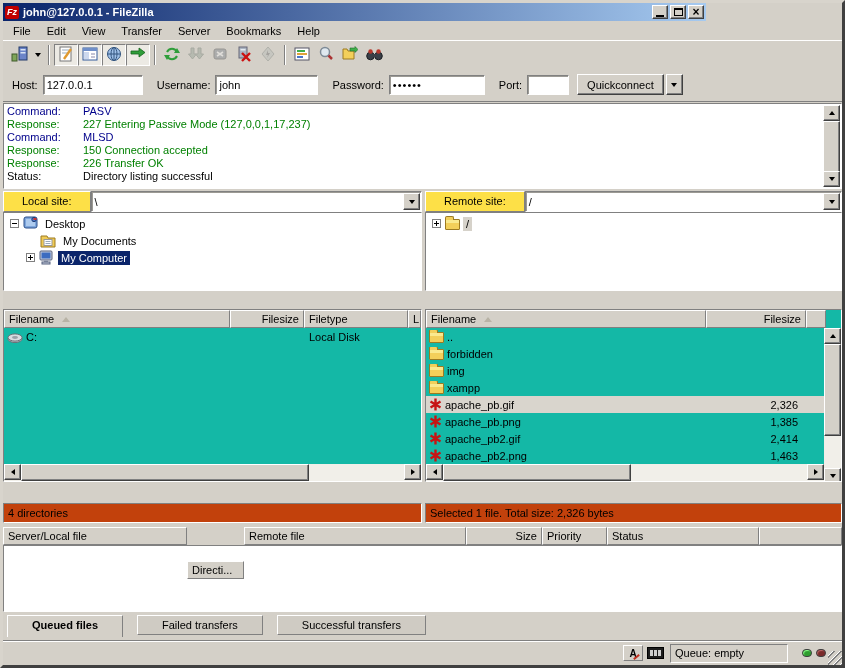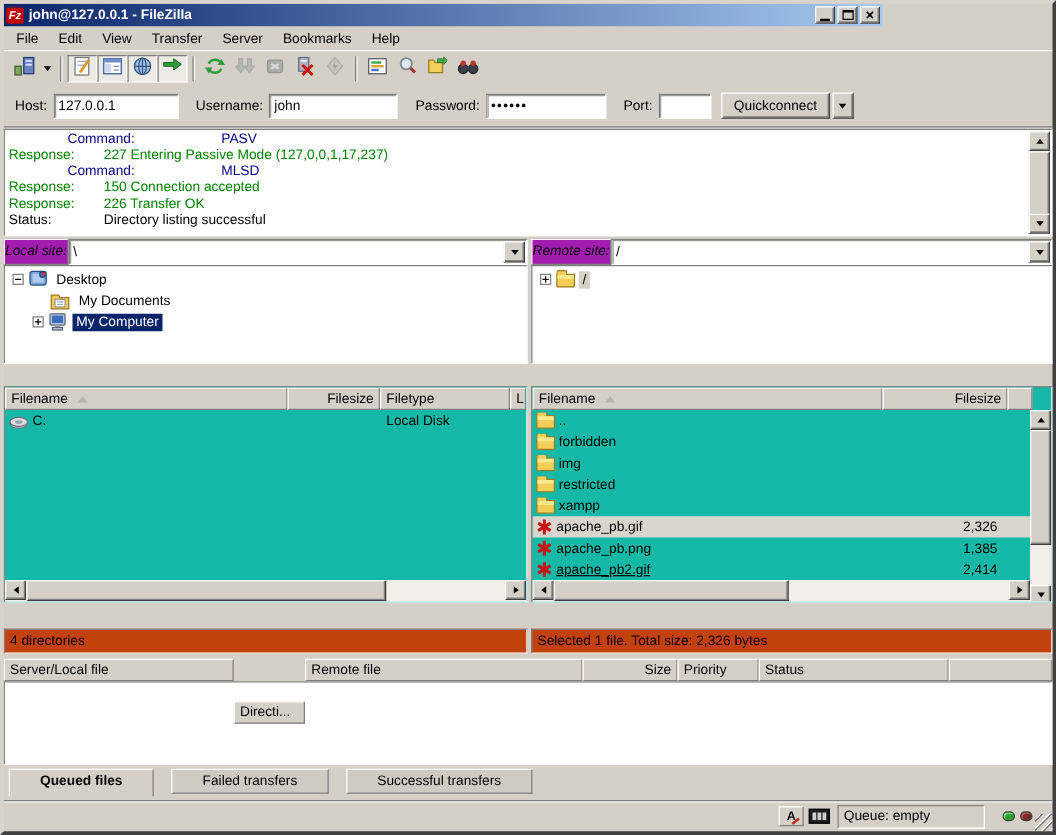--- a/index.html
+++ b/index.html
@@ -43,31 +43,31 @@
   .txt { height:20px; background:#fff; border:1px solid; border-color:#808080 #ffffff #ffffff #808080;
          box-shadow: inset 1px 1px 0 #9c9a94; padding:2px 3px; font-size:11px; line-height:14px; white-space:pre; }
   .qc-btn { height:21px; padding:0 9px; font-size:11px; display:flex; align-items:center; margin-left:8px; }
   .qc-arrow { width:17px; height:21px; display:flex; align-items:center; justify-content:center; margin-left:2px; }
   .gap14 { width:14px; }
   
   .log { position:absolute; left:0; top:100px; width:839px; height:86px; background:#fff;
          border:1px solid; border-color:#808080 #ffffff #ffffff #808080; padding:1px 3px; line-height:13px; overflow:hidden; }
   .log-line { display:flex; white-space:nowrap; }
   .log-label { width:76px; flex:none; }
-  .c-command { color:#00008b;margin-left:47px; } .c-response { color:#008000; } .c-status { color:#000; }
+  .c-command { color:#00008b; } .c-response { color:#008000; } .c-status { color:#000; }
   .vscroll { position:absolute; right:1px; top:1px; bottom:1px; width:17px; background:#f1efe9; }
   .sb-btn { width:17px; height:16px; display:flex; align-items:center; justify-content:center; }
   .sb-btn.bottom { position:absolute; bottom:0; }
   .sb-thumb { position:absolute; left:0; width:17px; background:#d4d0c8; }
   
   .pane { position:absolute; top:188px; height:333px; }
   .pane-left { left:0; width:419px; }
   .pane-right { left:422px; width:417px; }
   .sitebar { position:absolute; top:0; left:0; right:0; height:21px; display:flex; align-items:center; }
-  .site-label { height:21px; line-height:19px; padding:0 0; border:1px solid; border-color:#ffffff #808080 #808080 #ffffff; background:#a21caf; white-space:nowrap;font-style:italic; }
+  .site-label { height:21px; line-height:19px; padding:0 18px; border:1px solid; border-color:#ffffff #808080 #808080 #ffffff; background:#fde047; white-space:nowrap; }
   .combo { flex:1; height:21px; background:#fff; border:1px solid; border-color:#808080 #ffffff #ffffff #808080;
            box-shadow: inset 1px 1px 0 #9c9a94; display:flex; align-items:center; }
   .combo-text { flex:1; padding-left:3px; white-space:pre; }
   .combo-btn { width:17px; height:17px; margin-right:1px; display:flex; align-items:center; justify-content:center; }
   .treebox { position:absolute; top:21px; left:0; right:0; height:79px; background:#fff;
              border:1px solid; border-color:#808080 #ffffff #ffffff #808080; padding:2px 0 0 0; overflow:hidden; }
   .tree-row { height:17px; display:flex; align-items:center; white-space:nowrap; }
   .expander { width:9px; height:9px; flex:none; background:#fff; border:1px solid #808080; position:relative; margin-right:4px; }
   .expander::before { content:""; position:absolute; left:1px; top:3px; width:5px; height:1px; background:#000; }
   .expander.plus::after { content:""; position:absolute; left:3px; top:1px; width:1px; height:5px; background:#000; }
@@ -466,29 +466,20 @@
               <span class="ficon folder-css"></span>
               <span>img</span>
             </div>
           <div class="fcell right" style="width:100px;">
               <span></span>
             </div>
         </div>
         <div class="frow">
           <div class="fcell" style="width:280px;">
               <span class="ficon folder-css"></span>
-              <span>restricted</span>
-            </div>
-          <div class="fcell right" style="width:100px;">
-              <span></span>
-            </div>
-        </div>
-        <div class="frow">
-          <div class="fcell" style="width:280px;">
-              <span class="ficon folder-css"></span>
               <span>xampp</span>
             </div>
           <div class="fcell right" style="width:100px;">
               <span></span>
             </div>
         </div>
         <div class="frow sel">
           <div class="fcell" style="width:280px;">
               <span class="ficon">
                 <svg width="13" height="13">
@@ -508,21 +499,21 @@
                   <path d="M6.5 0.5 L6.5 12.5 M1.5 3.5 L11.5 9.5 M11.5 3.5 L1.5 9.5" stroke="#c61414" stroke-width="2.4"></path>
                 </svg>
               </span>
               <span>apache_pb.png</span>
             </div>
           <div class="fcell right" style="width:100px;">
               <span>1,385</span>
             </div>
         </div>
         <div class="frow">
-          <div class="fcell" style="width:280px;text-decoration:underline;">
+          <div class="fcell" style="width:280px;">
               <span class="ficon">
                 <svg width="13" height="13">
                   <path d="M6.5 0.5 L6.5 12.5 M1.5 3.5 L11.5 9.5 M11.5 3.5 L1.5 9.5" stroke="#c61414" stroke-width="2.4"></path>
                 </svg>
               </span>
               <span>apache_pb2.gif</span>
             </div>
           <div class="fcell right" style="width:100px;">
               <span>2,414</span>
             </div>

